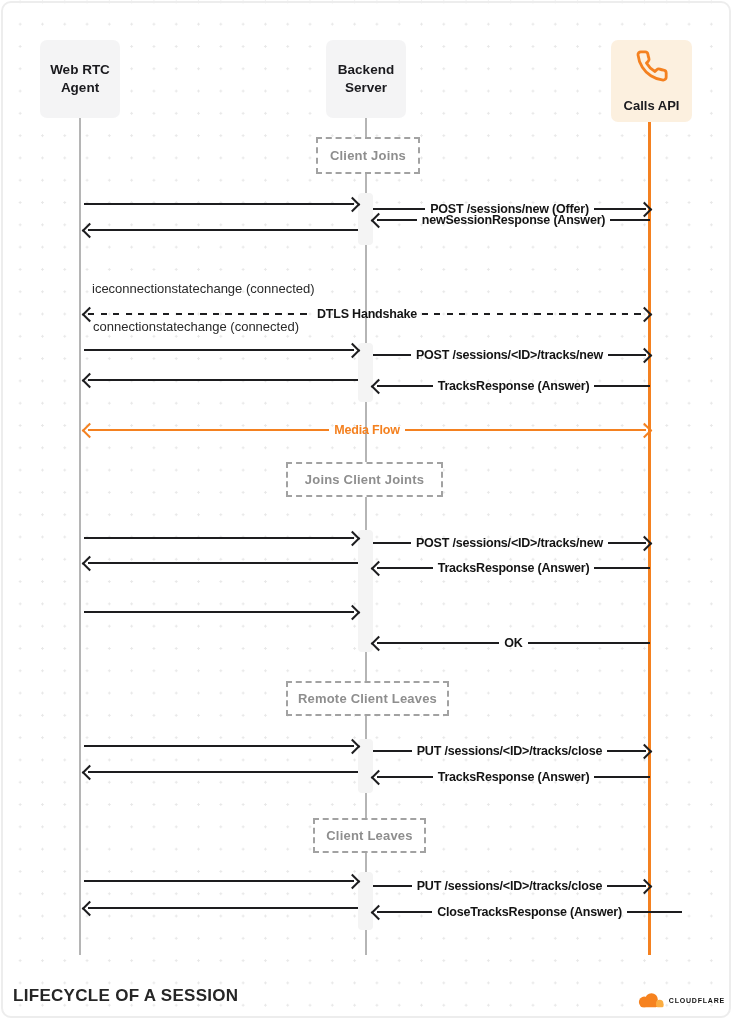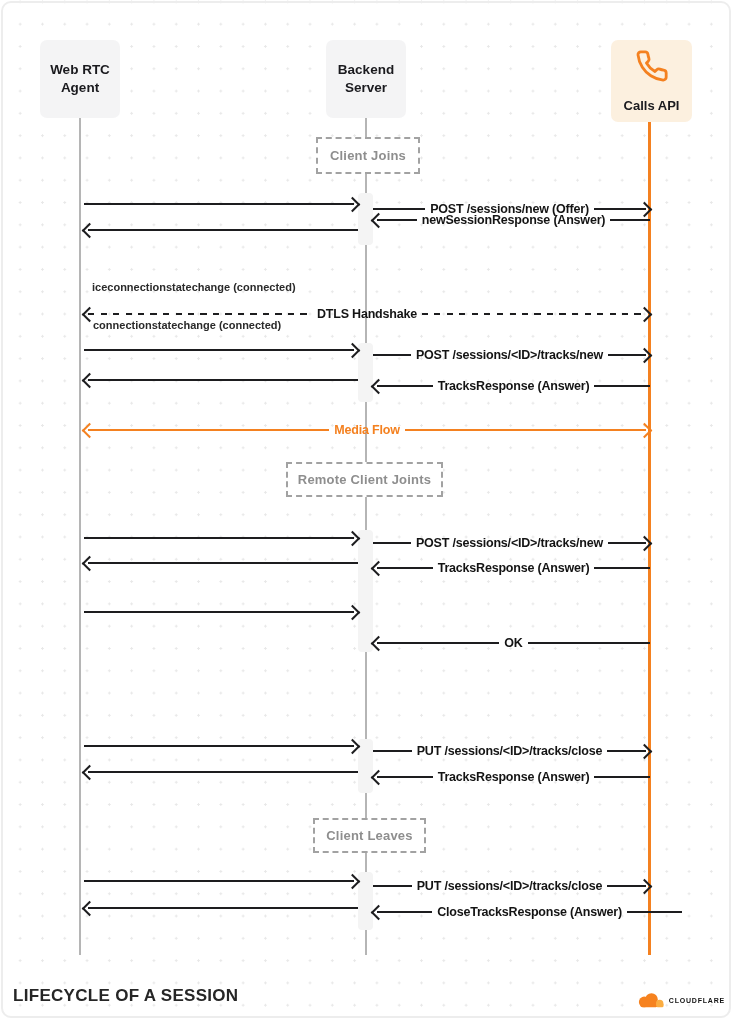--- a/index.html
+++ b/index.html
@@ -32,21 +32,21 @@
   .arrow .lbl{
     flex:none;font-weight:700;font-size:12.5px;color:#141414;
     padding:0 5px;white-space:nowrap;letter-spacing:-0.2px;
   }
   .chev{width:9px;height:9px;border-style:solid;border-color:#1d1d1f;flex:none;}
   .chev.r{border-width:2.6px 2.6px 0 0;transform:rotate(45deg);margin-left:-7px;}
   .chev.l{border-width:2.6px 0 0 2.6px;transform:rotate(-45deg);margin-right:-7px;}
   .arrow.orange .seg{background:#f48120;}
   .arrow.orange .chev{border-color:#f48120;}
   .arrow.orange .lbl{color:#f48120;}
-  .event{position:absolute;font-size:11px;color:#2a2a2a;white-space:nowrap;z-index:3;font-weight:bold;}
+  .event{position:absolute;font-size:13px;color:#2a2a2a;white-space:nowrap;z-index:3;}
   .title{position:absolute;left:13px;top:986px;font-weight:700;font-size:17px;letter-spacing:0.3px;color:#262626;z-index:5;}
   .brand{position:absolute;right:7px;top:990px;display:flex;align-items:center;gap:3px;z-index:5;}
   .brand .btxt{font-weight:700;font-size:7px;letter-spacing:0.8px;color:#121212;}
 </style>
 </head>
 <body>
 
 <div class="page">
   <div class="frame"></div>
 
@@ -70,21 +70,24 @@
     <svg width="34" height="34" viewBox="0 0 24 24" fill="none" stroke="#f48120" stroke-width="2" stroke-linecap="round" stroke-linejoin="round">
       <path d="M22 16.92v3a2 2 0 0 1-2.18 2 19.79 19.79 0 0 1-8.63-3.07 19.5 19.5 0 0 1-6-6 19.79 19.79 0 0 1-3.07-8.67A2 2 0 0 1 4.11 2h3a2 2 0 0 1 2 1.72 12.84 12.84 0 0 0 .7 2.81 2 2 0 0 1-.45 2.11L8.09 9.91a16 16 0 0 0 6 6l1.27-1.27a2 2 0 0 1 2.11-.45 12.84 12.84 0 0 0 2.81.7A2 2 0 0 1 22 16.92z"></path>
     </svg>
     <span class="pname">Calls API</span>
   </div>
 
   <div class="sect" style="left:316px;top:137px;width:100px;height:33px">
     <span>Client Joins</span>
   </div>
   <div class="sect" style="left:286px;top:462px;width:153px;height:31px">
-    <span>Remote Client Joints</span>
+    <span>Joins Client Joints</span>
+  </div>
+  <div class="sect" style="left:286px;top:681px;width:159px;height:31px">
+    <span>Remote Client Leaves</span>
   </div>
   <div class="sect" style="left:313px;top:818px;width:109px;height:31px">
     <span>Client Leaves</span>
   </div>
 
   <div class="arrow" style="left:84px;top:197px;width:274px">
     <div class="seg"></div>
       <div class="chev r"></div>
   </div>
   <div class="arrow" style="left:373px;top:202px;width:277px">

